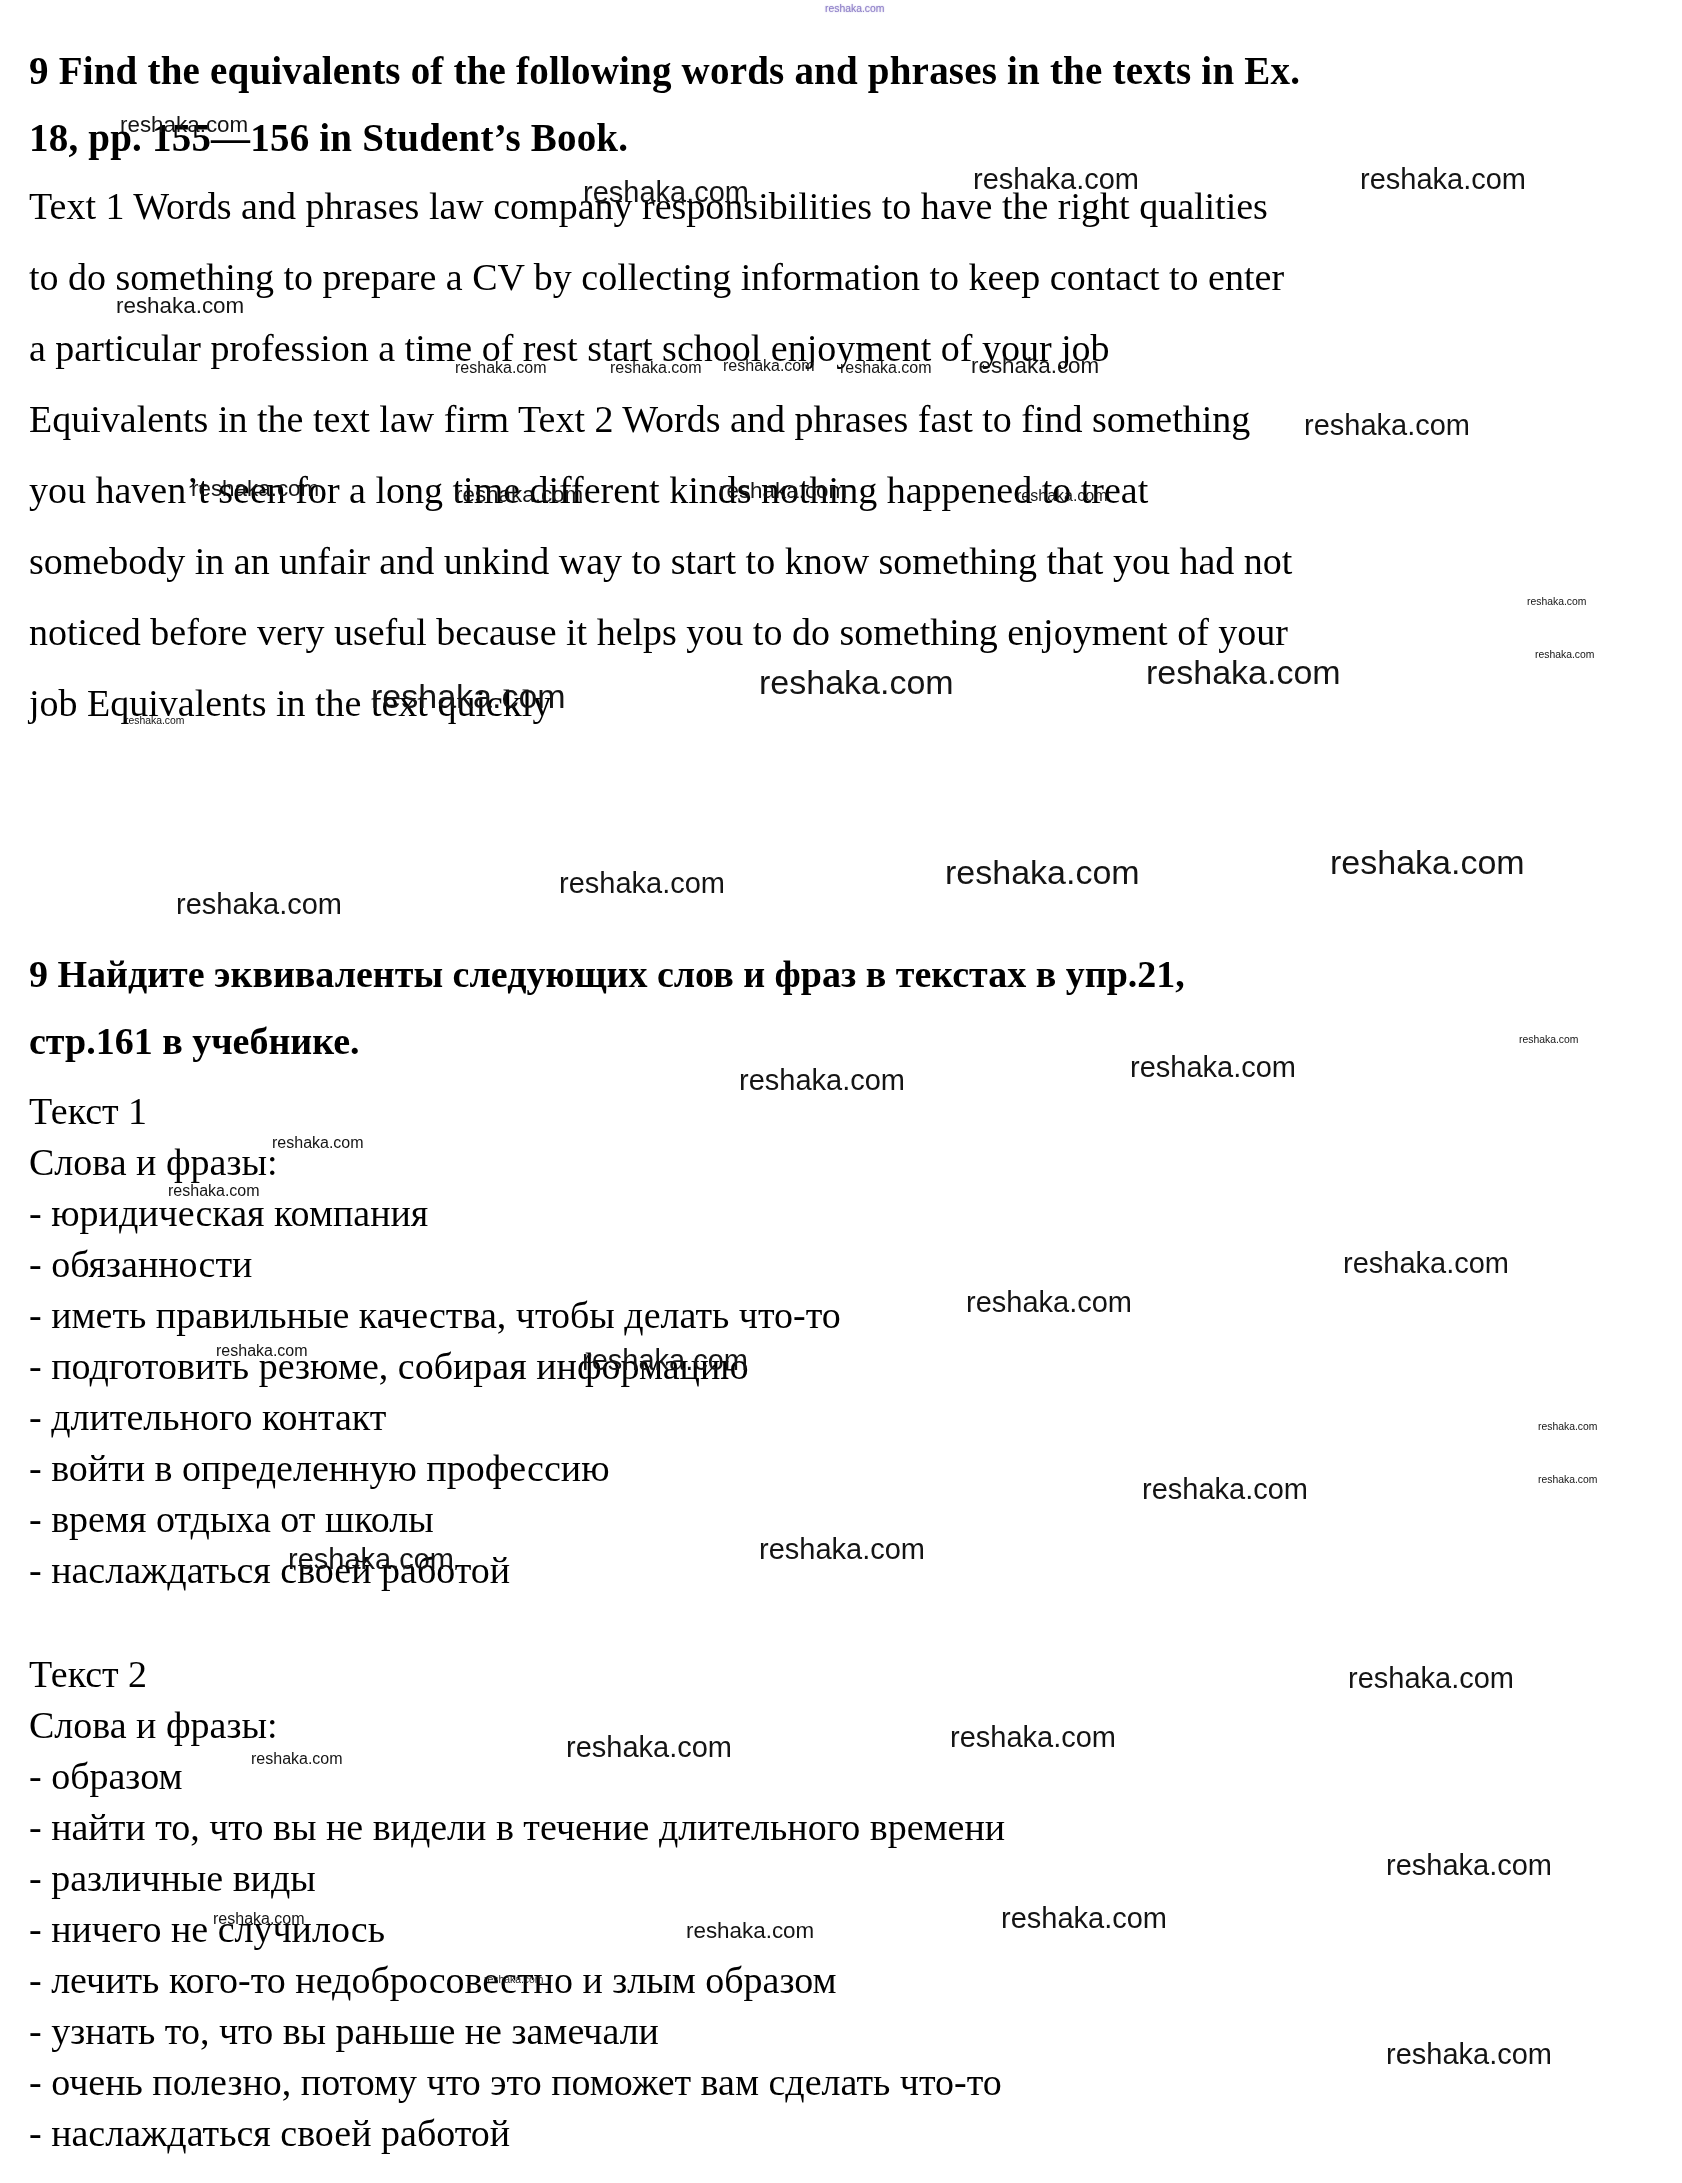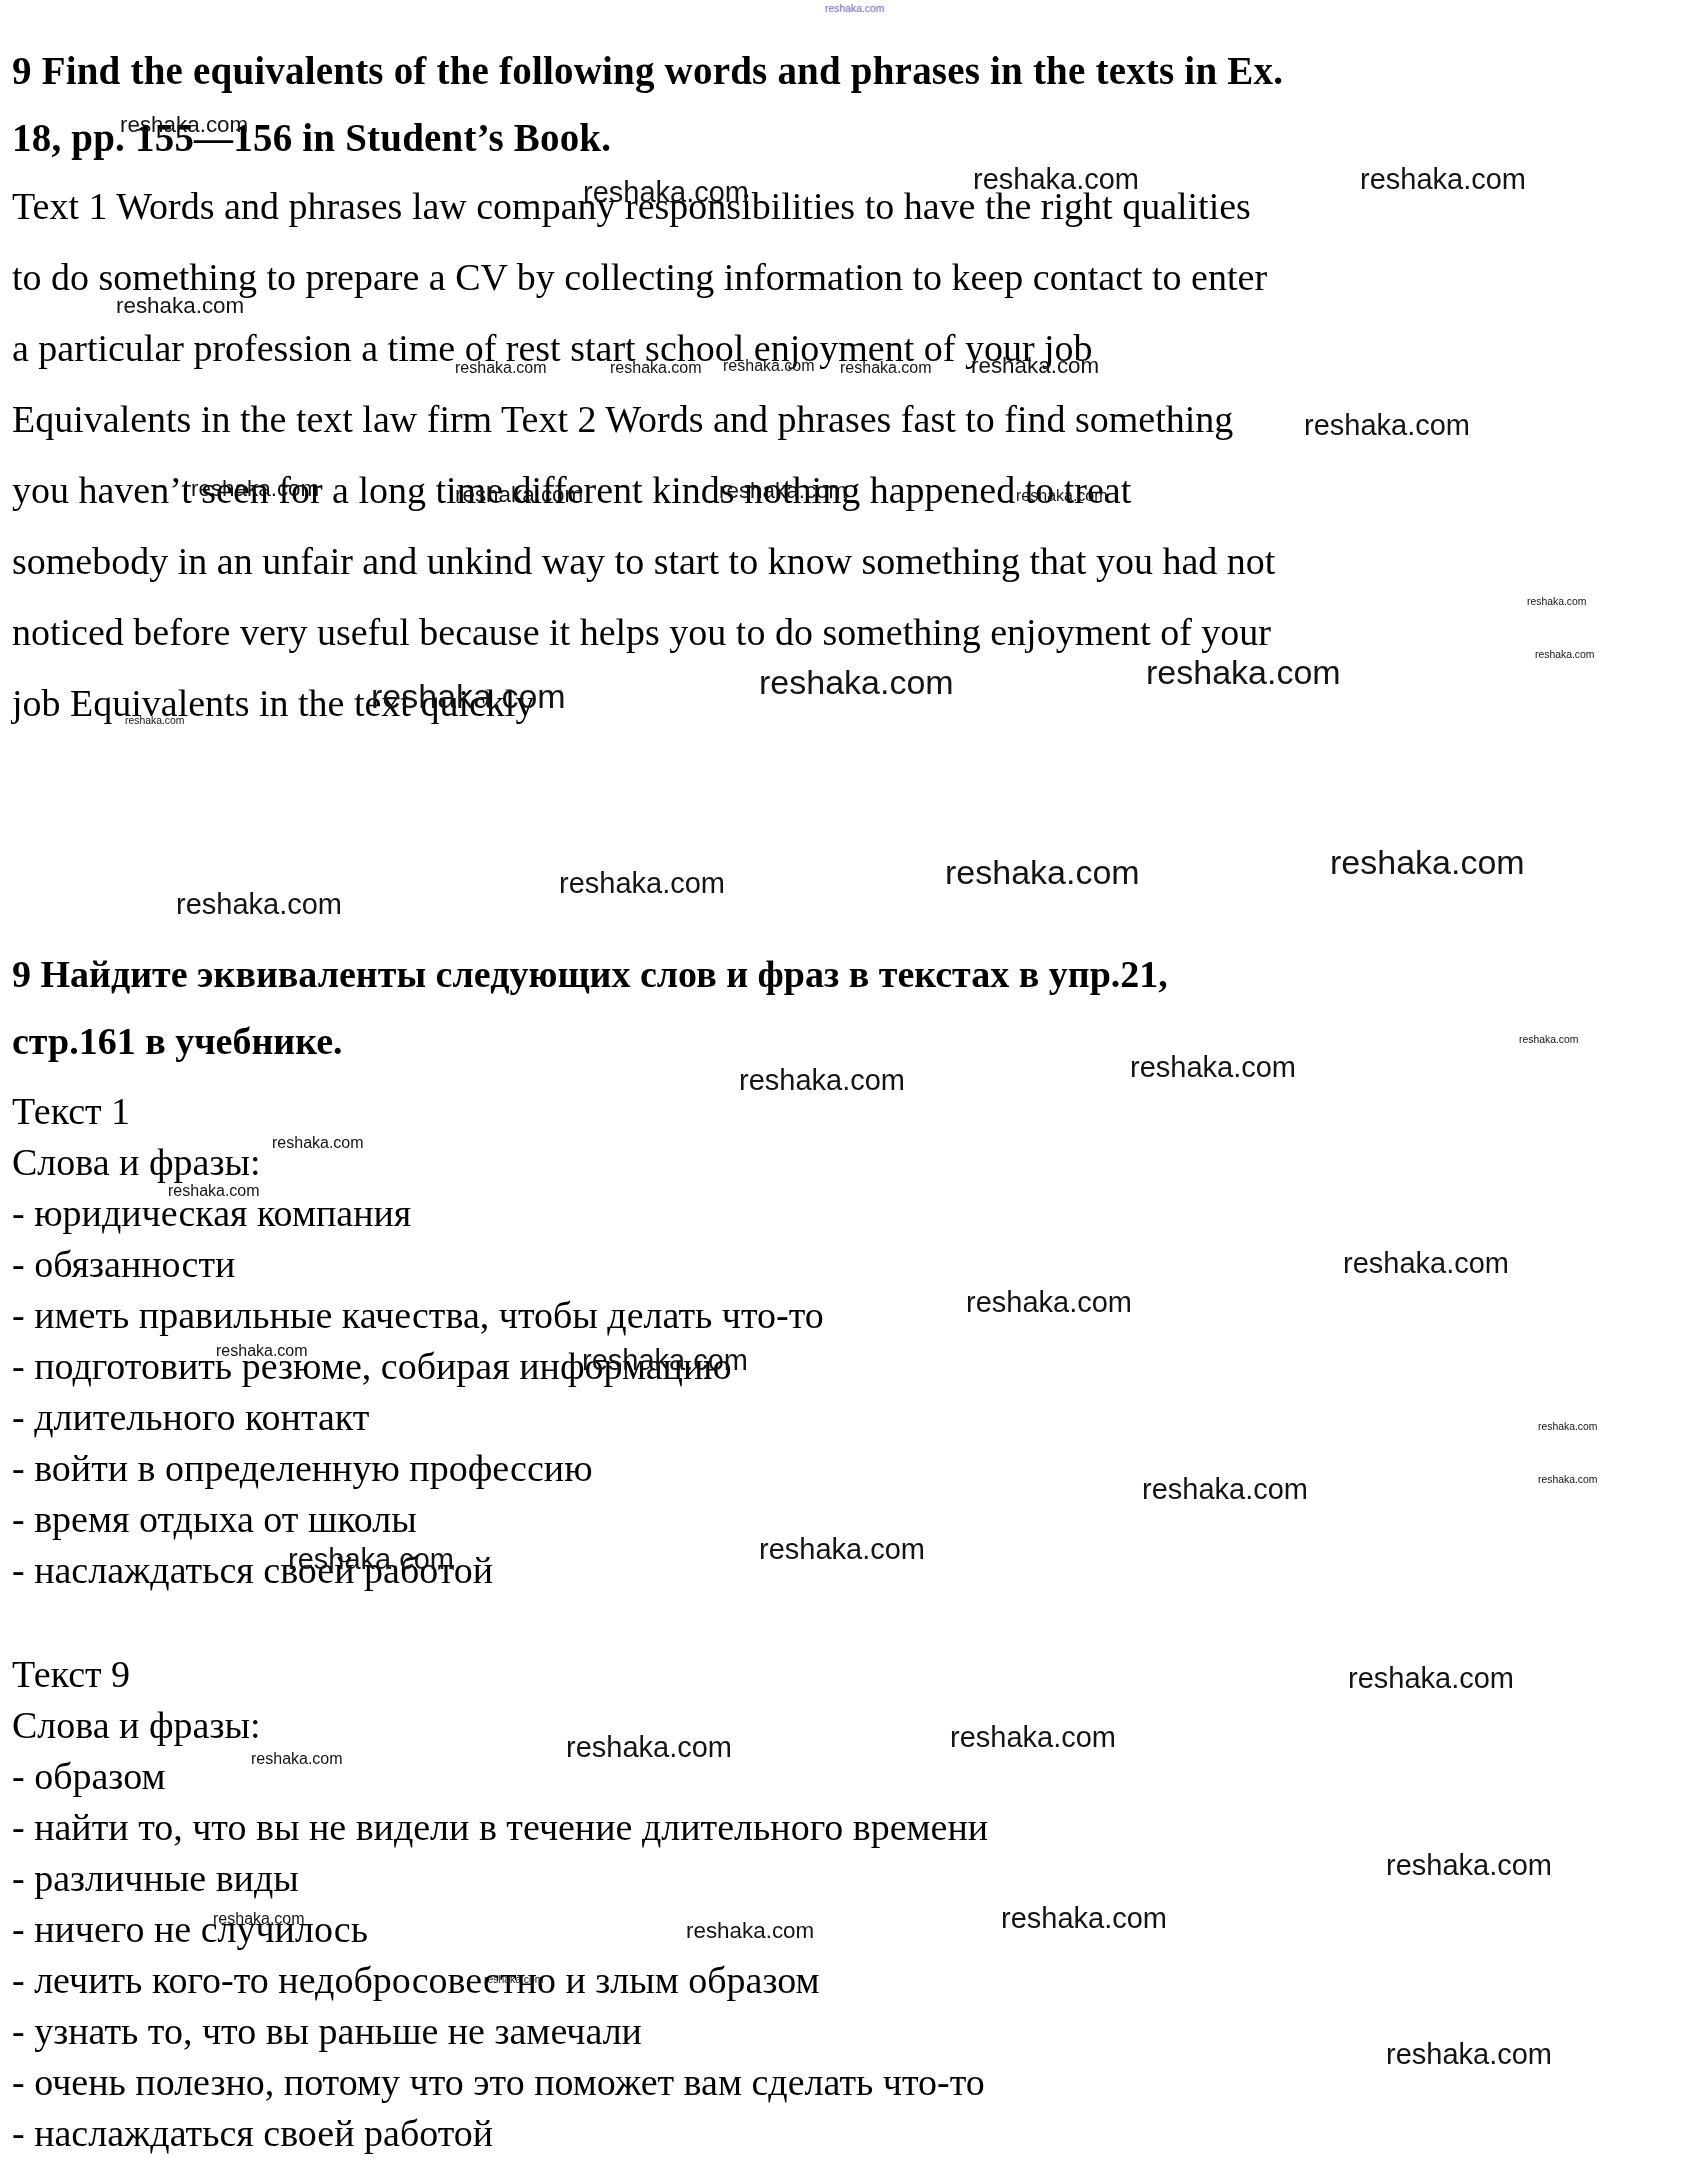--- a/index.html
+++ b/index.html
@@ -4,21 +4,21 @@
 <style>
   * { margin:0; padding:0; box-sizing:border-box; }
   html, body { background:#ffffff; }
   body {
     width:1683px; height:2183px;
     position:relative; overflow:hidden;
     font-family:"Liberation Serif", serif;
     color:#000;
   }
   .page { position:absolute; inset:0; background:#ffffff; }
-  .content { position:absolute; left:12px; top:37px; width:1594px; }
+  .content { position:absolute; left:29px; top:37px; width:1594px; }
 
   .en-heading { font-weight:bold; font-size:39px; line-height:67px; letter-spacing:0.2px; }
   .en-body    { font-size:38px; line-height:71px; }
   .ru-heading { font-weight:bold; font-size:38px; line-height:67px; margin-top:202px; }
   .ru-block   { font-size:38px; line-height:51px; margin-top:11.2px; }
   .ru-block2  { margin-top:53px; }
   .line { white-space:nowrap; }
 
   .wm {
     position:absolute;
@@ -121,21 +121,21 @@
       <div class="line">- обязанности</div>
       <div class="line">- иметь правильные качества, чтобы делать что-то</div>
       <div class="line">- подготовить резюме, собирая информацию</div>
       <div class="line">- длительного контакт</div>
       <div class="line">- войти в определенную профессию</div>
       <div class="line">- время отдыха от школы</div>
       <div class="line">- наслаждаться своей работой</div>
     </div>
 
     <div class="ru-block ru-block2">
-      <div class="line">Текст 9</div>
+      <div class="line">Текст 2</div>
       <div class="line">Слова и фразы:</div>
       <div class="line">- образом</div>
       <div class="line">- найти то, что вы не видели в течение длительного времени</div>
       <div class="line">- различные виды</div>
       <div class="line">- ничего не случилось</div>
       <div class="line">- лечить кого-то недобросовестно и злым образом</div>
       <div class="line">- узнать то, что вы раньше не замечали</div>
       <div class="line">- очень полезно, потому что это поможет вам сделать что-то</div>
       <div class="line">- наслаждаться своей работой</div>
     </div>

